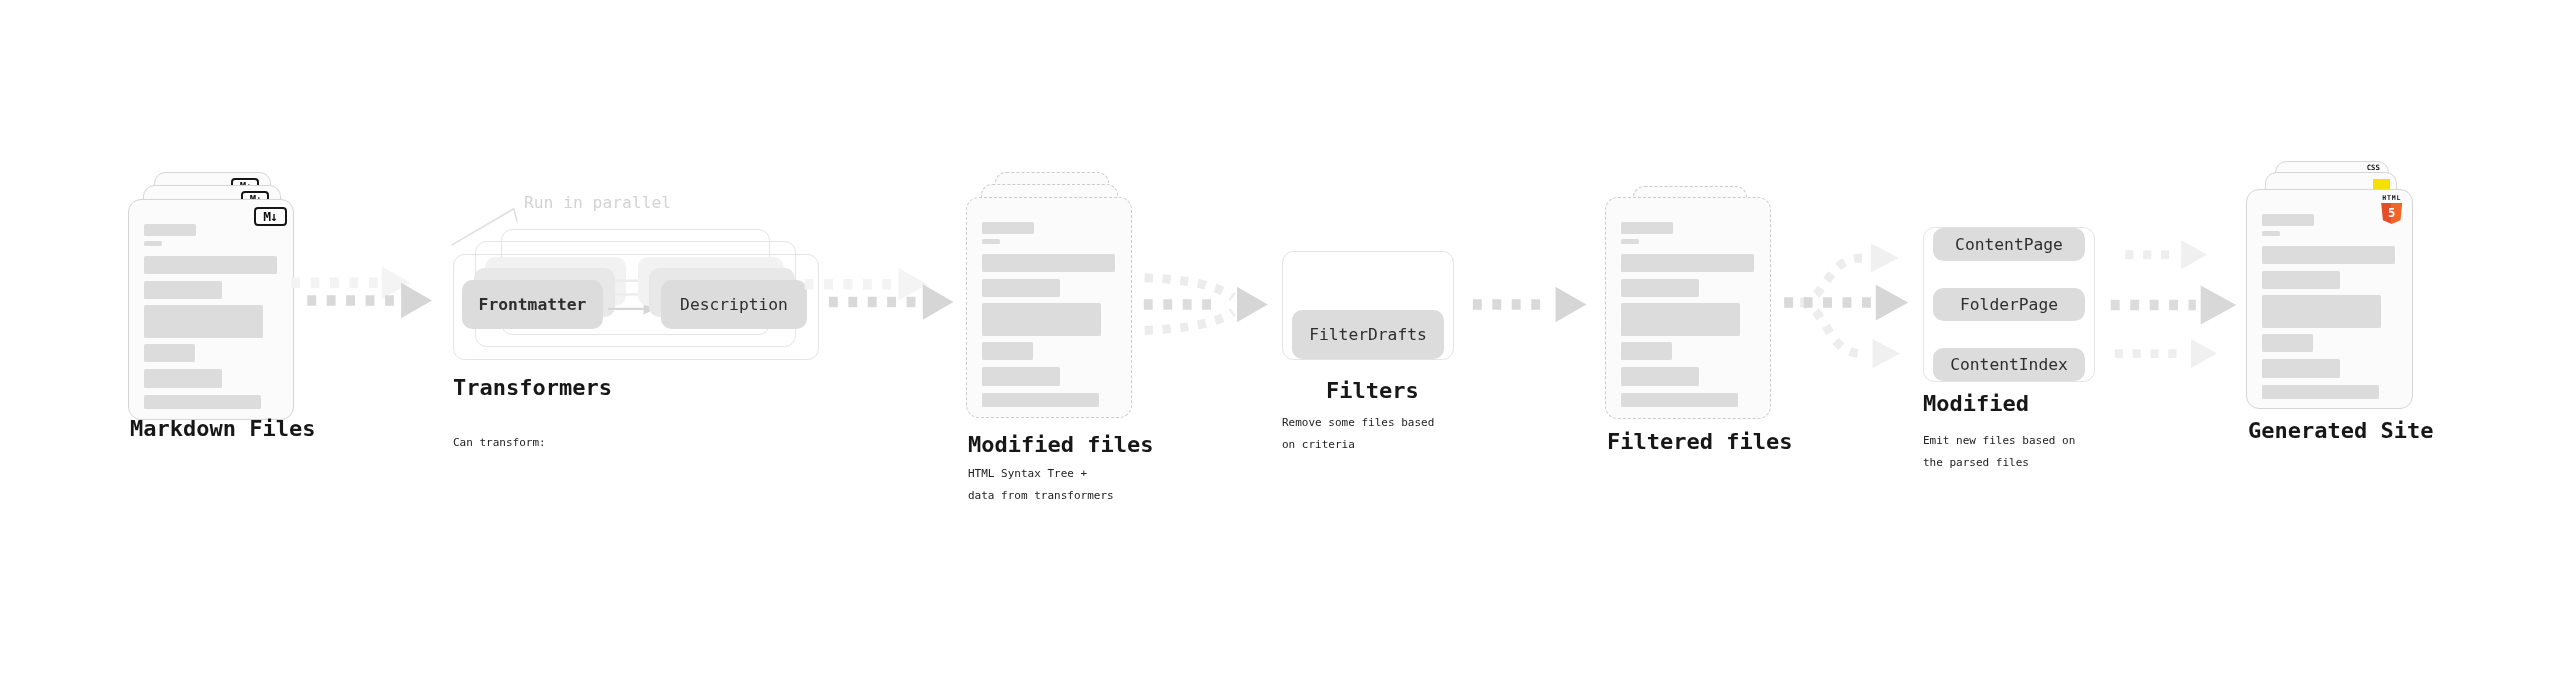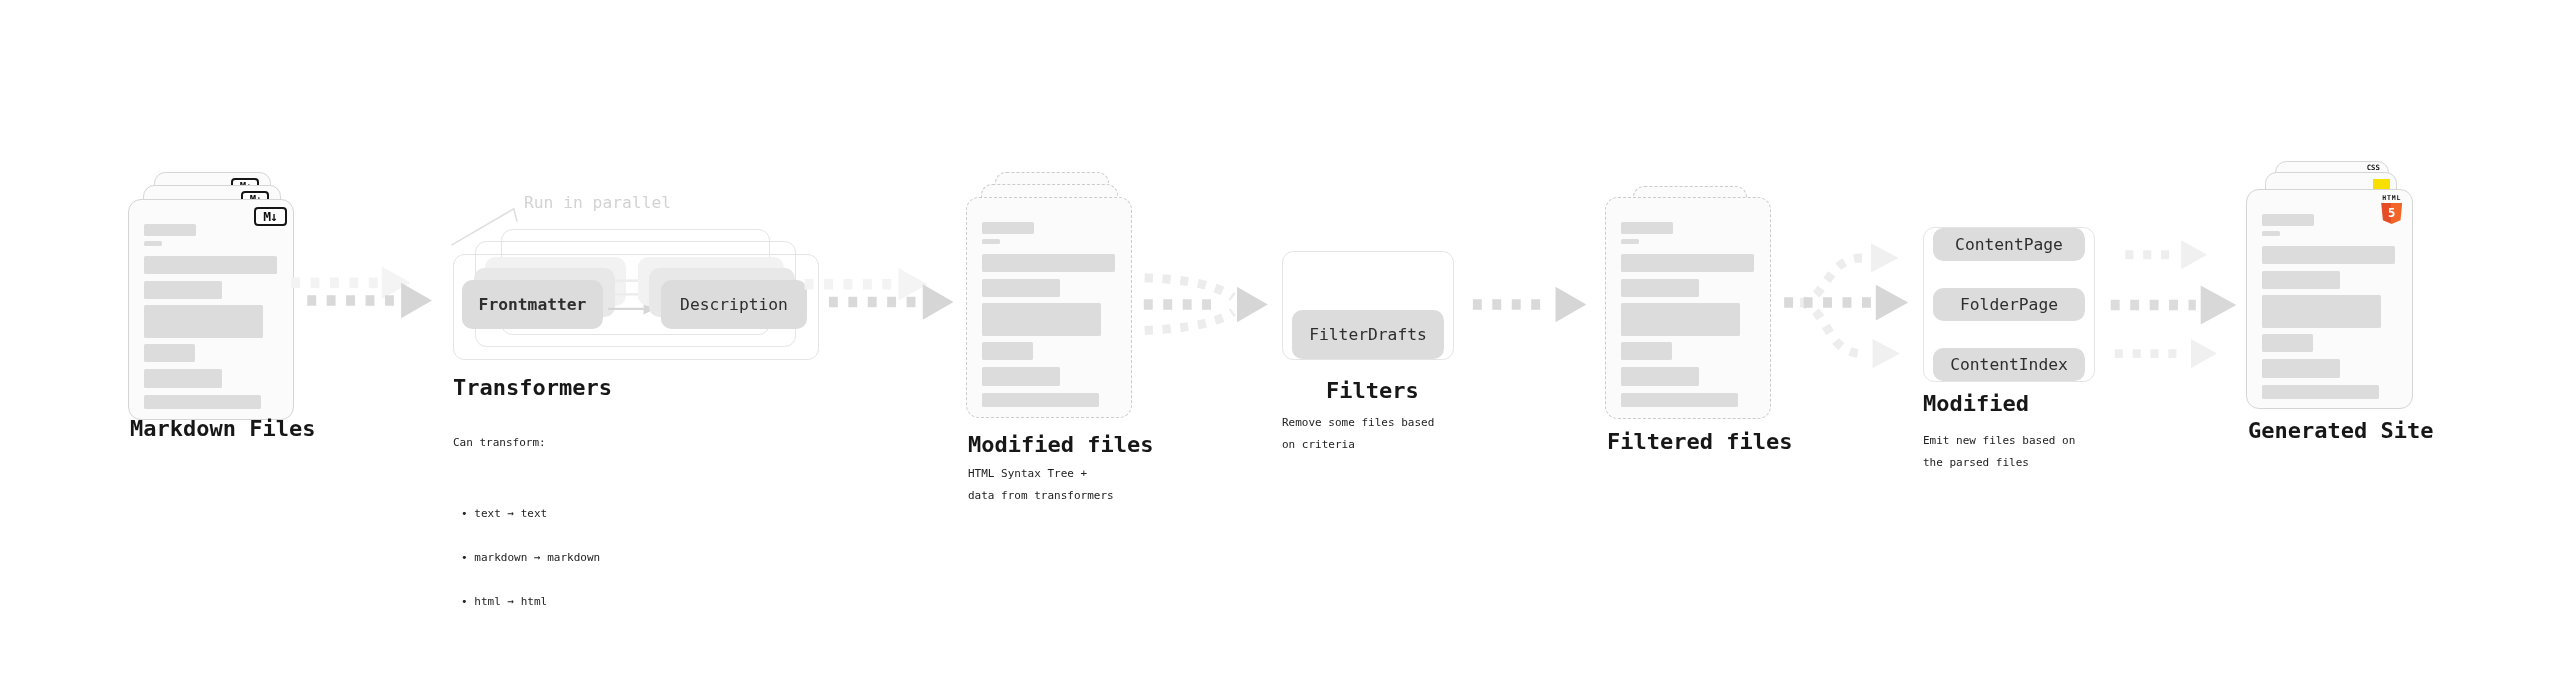--- a/index.html
+++ b/index.html
@@ -110,25 +110,20 @@
       <polygon points="64,47 50,40 50,54" fill="#d6d6d6"></polygon>
     </svg>
 
     <div class="chip ghost2" style="left:638px; top:257px; width:146px; height:49px;"></div>
     <div class="chip ghost1" style="left:649px; top:268px; width:146px; height:49px;"></div>
     <div class="chip" style="left:661px; top:280px; width:146px; height:49px;">Description</div>
   </div>
   <div class="sec-title" style="left:453px; top:375px;">Transformers</div>
   <div class="sec-sub" style="left:453px; top:410px;">
     <div>Can transform:</div>
-    <div class="bullets">
-      <div>• text → text</div>
-      <div>• markdown → markdown</div>
-      <div>• html → html</div>
-    </div>
   </div>
 
   <svg class="arrow-svg" style="left:796px; top:260px;" width="171" height="89" viewBox="0 0 210 110">
     <line x1="10" y1="30" x2="120" y2="30" stroke="#f3f3f3" stroke-width="13" stroke-dasharray="11 13"></line>
     <polygon points="162,30 126,10 126,50" fill="#f4f4f4"></polygon>
     <line x1="40" y1="52" x2="152" y2="52" stroke="#d9d9d9" stroke-width="13" stroke-dasharray="11 13"></line>
     <polygon points="194,52 156,30 156,74" fill="#d6d6d6"></polygon>
   </svg>
 
   <div>

